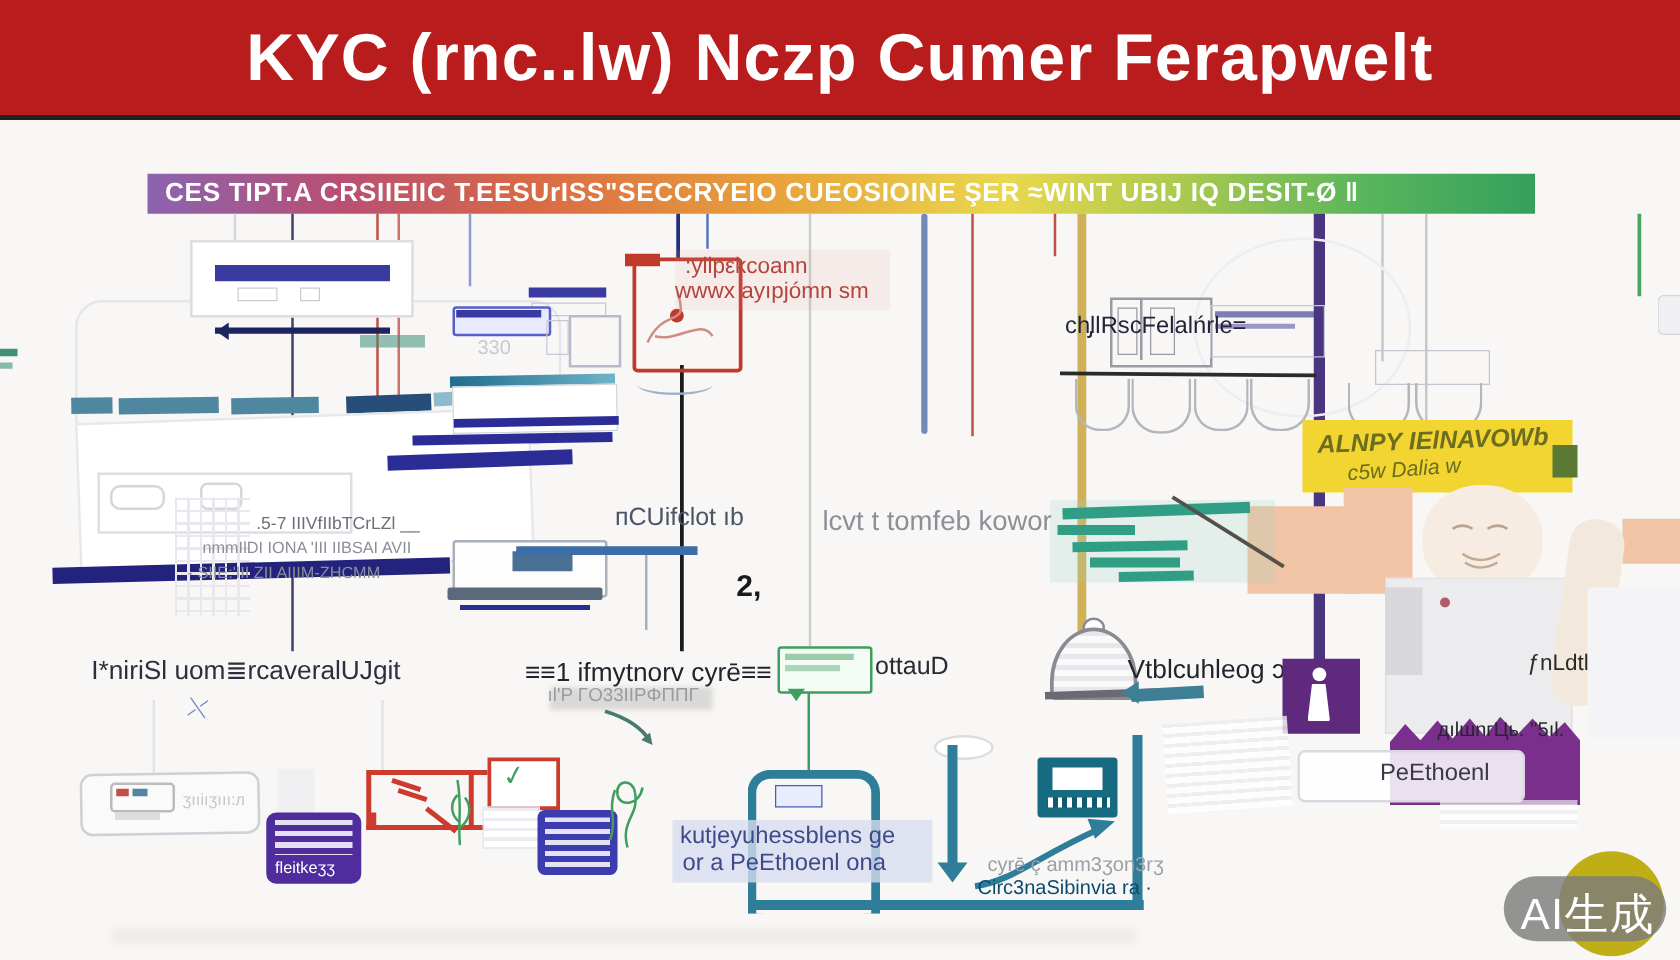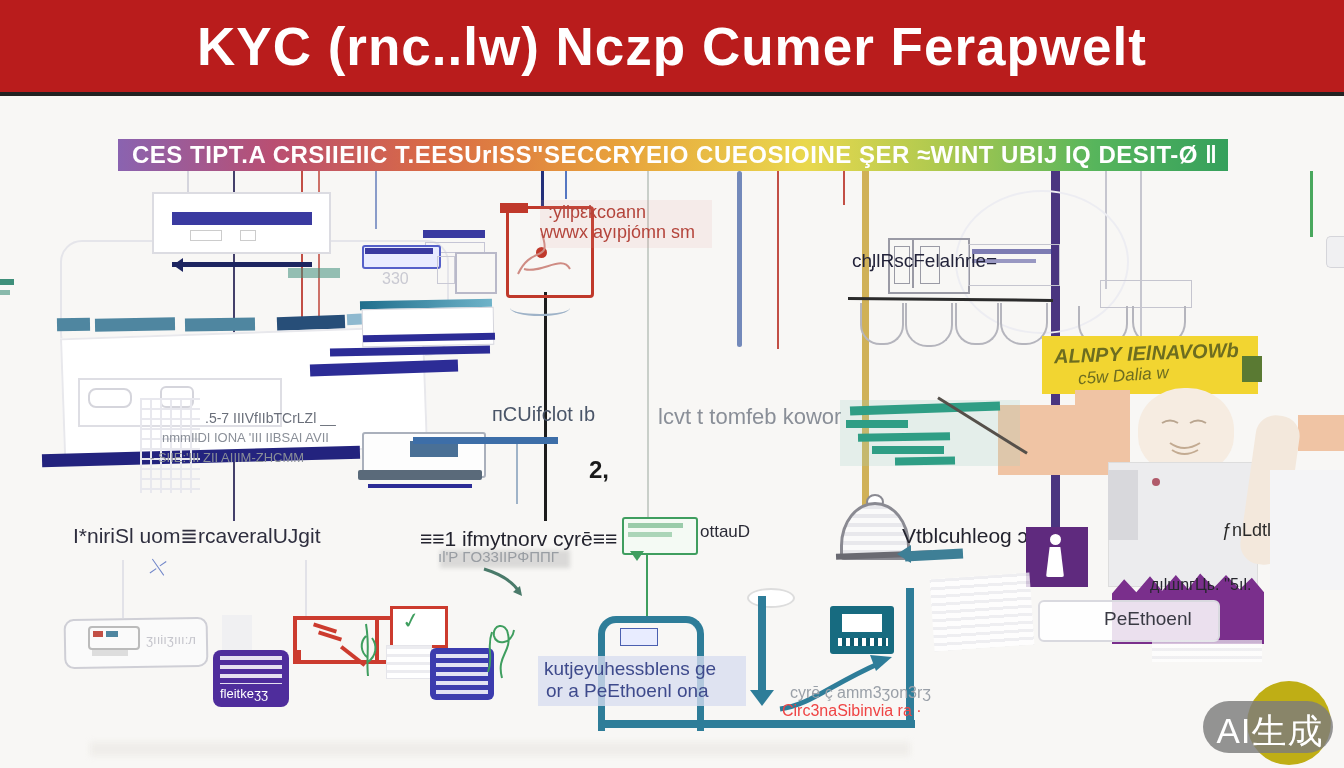--- a/index.html
+++ b/index.html
@@ -7,21 +7,21 @@
           background:#f8f7f5;font-family:"Liberation Sans",sans-serif;}
   .abs{position:absolute;}
   
   .hdr{left:0;top:0;width:1344px;height:92px;background:#b91c1c;border-bottom:4px solid #222;
        display:flex;align-items:center;justify-content:center;}
   .hdr-title{color:#fff;font-size:53px;font-weight:bold;letter-spacing:1px;white-space:nowrap;}
   
   .banner{left:118px;top:139px;width:1110px;height:32px;
     background:linear-gradient(90deg,#8a63b0 0%,#b94f72 14%,#d96a45 28%,#e8a23b 45%,#e9d84e 62%,#a9c84f 75%,#57b55c 88%,#35a05c 100%);
     display:flex;align-items:center;}
-  .banner span{color:#fff;font-size:24px;font-weight:bold;letter-spacing:.5px;padding-left:14px;white-space:nowrap;overflow:hidden;}
+  .banner span{color:#fff;font-size:21px;font-weight:bold;letter-spacing:.5px;padding-left:14px;white-space:nowrap;overflow:hidden;}
   
   .vln{position:absolute;}
   .lbl{position:absolute;white-space:nowrap;}
   
   .overlay{left:0;top:352px;width:1344px;height:58px;background:rgba(177,209,88,.93);z-index:40;}
   .overlay-text{position:absolute;left:260px;top:0;height:58px;line-height:58px;color:#fff;
                 font-size:33px;font-weight:bold;letter-spacing:1px;white-space:nowrap;}
   .handwrite{font-style:italic;color:#6d6d20;z-index:45;}
   
   .ai-pill{left:1203px;top:701px;width:130px;height:52px;border-radius:26px;background:rgba(125,125,125,.82);z-index:60;}
@@ -166,21 +166,21 @@
   <div class="abs" style="left:440px;top:550px;width:130px;height:18px;background:rgba(150,150,150,.3);filter:blur(2px)"></div>
   <svg class="abs" style="left:480px;top:565px" width="60" height="36">
     <path d="M4 4 C24 10 34 18 40 28" stroke="#4a7a6a" stroke-width="3" fill="none"></path>
     <path d="M33 27 L42 31 L40 21 Z" fill="#4a7a6a"></path>
   </svg>
 
   <div class="abs" style="left:622px;top:517px;width:72px;height:34px;border:2.5px solid #3f9e5f;border-radius:3px;background:#f4faf4"></div>
   <div class="abs" style="left:628px;top:523px;width:55px;height:5px;background:rgba(63,158,95,.5)"></div>
   <div class="abs" style="left:628px;top:532px;width:44px;height:5px;background:rgba(63,158,95,.4)"></div>
   <div class="abs" style="left:630px;top:551px;width:0;height:0;border:7px solid transparent;border-top:10px solid #3f9e5f"></div>
-  <span class="lbl" style="left:700px;top:522px;font-size:17px;color:#2a2a35">ottauD</span>
+  <span class="lbl" style="left:700px;top:522px;font-size:20px;color:#2a2a35">ottauD</span>
 
   <div class="abs" style="left:866px;top:494px;width:14px;height:12px;border:2px solid #8a8a92;border-radius:50%;background:#fff"></div>
   <div class="abs" style="left:840px;top:502px;width:64px;height:52px;border:3px solid #8a8a92;border-radius:50% 50% 6% 6% / 75% 75% 6% 6%;background:repeating-linear-gradient(180deg,#e8e8ec 0 4px,#fafafa 4px 9px)"></div>
   <div class="abs" style="left:836px;top:552px;width:96px;height:6px;background:#6a6a72;transform:rotate(-2deg)"></div>
   <span class="lbl" style="left:902px;top:524px;font-size:21px;color:#23232e">Vtblcuhleog ɔɔ</span>
   <div class="abs" style="left:905px;top:550px;width:58px;height:10px;background:#3e7f96;transform:rotate(-3deg)"></div>
   <div class="abs" style="left:888px;top:545px;width:0;height:0;border:9px solid transparent;border-right:14px solid #3e7f96"></div>
 
   <div class="abs" style="left:1026px;top:527px;width:62px;height:60px;background:#5f2a7e"></div>
   <div class="abs" style="left:1050px;top:534px;width:11px;height:11px;border-radius:50%;background:#fff"></div>
@@ -248,21 +248,21 @@
   <div class="abs" style="left:750px;top:690px;width:0;height:0;border:12px solid transparent;border-top:16px solid #2e7d99"></div>
   <div class="abs" style="left:906px;top:588px;width:8px;height:140px;background:#2e7d99"></div>
   <div class="abs" style="left:830px;top:606px;width:64px;height:48px;background:#176b80;border-radius:3px"></div>
   <div class="abs" style="left:842px;top:614px;width:40px;height:18px;background:#fff"></div>
   <div class="abs" style="left:838px;top:638px;width:50px;height:8px;background:repeating-linear-gradient(90deg,#fff 0 4px,#0f5a6e 4px 8px)"></div>
   <svg class="abs" style="left:770px;top:645px" width="140" height="70">
     <path d="M10 64 C40 60 60 40 110 18" stroke="#2e7d99" stroke-width="5" fill="none"></path>
     <path d="M100 10 L122 12 L106 26 Z" fill="#2e7d99"></path>
   </svg>
   <span class="lbl" style="left:790px;top:684px;font-size:16px;color:#9aa0a8">cyrē ç amm3ʒon3rʒ</span>
-  <span class="lbl" style="left:782px;top:702px;font-size:16px;color:#ef4444">Circ3naSibinvia ra ·</span>
+  <span class="lbl" style="left:782px;top:702px;font-size:16px;color:#0c4a6e">Circ3naSibinvia ra ·</span>
   <div class="abs" style="left:90px;top:742px;width:820px;height:14px;background:rgba(205,200,190,.2);filter:blur(3px)"></div>
 
   <span class="lbl handwrite" style="left:1054px;top:342px;font-size:20px;font-weight:bold;transform:rotate(-2deg)">ALNPY IElNAVOWb</span>
   <span class="lbl handwrite" style="left:1078px;top:366px;font-size:17px;transform:rotate(-4deg)">c5w Dalia w</span>
 
   <div class="abs ai-circle"></div>
   <div class="abs ai-pill"></div>
   <span class="abs ai-text">AI生成</span>
 
 </div>

